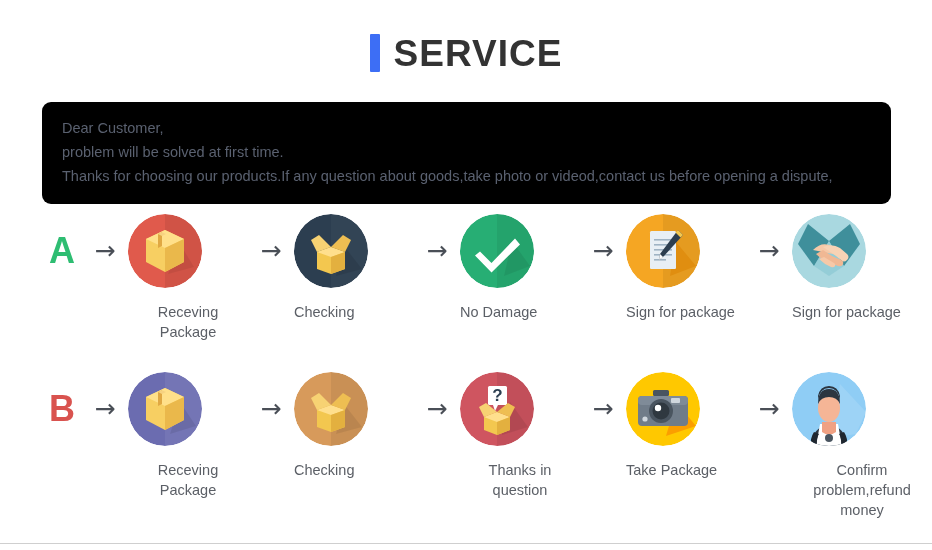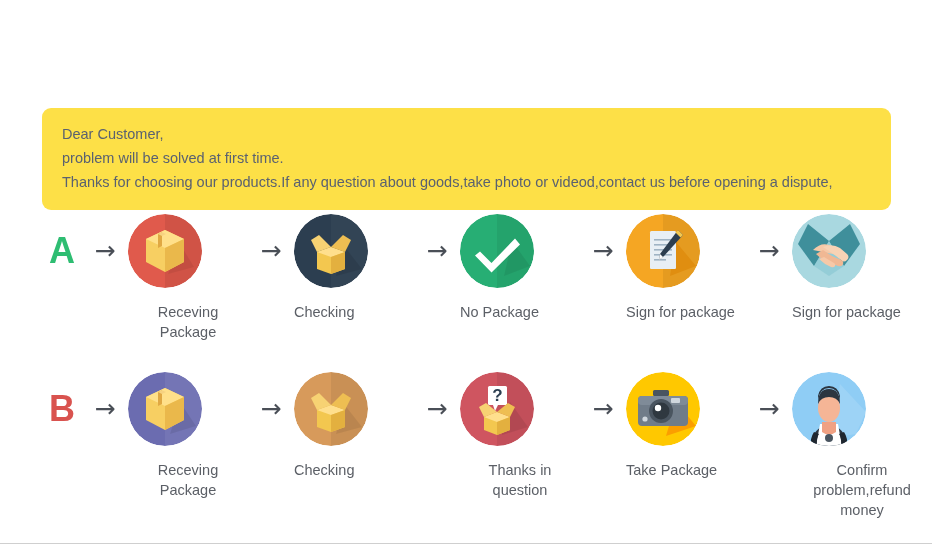--- a/index.html
+++ b/index.html
@@ -24,23 +24,23 @@
     background:#3d6ef5;
     flex:0 0 auto;
   }
   .title-text{
     font-size:37px;font-weight:bold;letter-spacing:1px;
     color:#333333;line-height:1;
   }
 
   
   .notice{
-    position:absolute;left:42px;top:108px;width:849px;
+    position:absolute;left:42px;top:102px;width:849px;
     box-sizing:border-box;
-    background:#fde047;
+    background:#000000;
     border-radius:9px;
     padding:14px 20px 16px 20px;
   }
   .notice p{
     margin:0;
     color:#5a6170;
     font-size:14.5px;
     line-height:24px;
   }
 
@@ -100,20 +100,24 @@
   .divider{
     position:absolute;left:0;right:0;top:543px;
     height:1px;background:#cfcfcf;
   }
 </style>
 </head>
 <body>
 
 <div class="page">
 
+  <div class="title-wrap">
+    <div class="title-bar"></div>
+    <div class="title-text">SERVICE</div>
+  </div>
 
   <div class="notice">
     <p>Dear Customer,</p>
     <p>problem will be solved at first time.</p>
     <p>Thanks for choosing our products.If any question about goods,take photo or videod,contact us before opening a dispute,</p>
   </div>
 
   <div class="row row-a">
 
     <div class="letter a">A</div>
@@ -157,21 +161,21 @@
 
     <div class="step">
       <div class="icon-circle">
         <svg viewBox="0 0 74 74">
           <circle cx="37" cy="37" r="37" fill="#27ae74"></circle>
           <path d="M37 0a37 37 0 0 1 37 37 37 37 0 0 1-37 37z" fill="#00000010"></path>
           <path d="M52 27 L70 52 L44 62 Z" fill="#00000012"></path>
           <path d="M20 37.5 L31.5 49 L55 24.5 L60 30.5 L31.5 58.5 L15 41.5 Z" fill="#ffffff"></path>
         </svg>
       </div>
-      <div class="step-label">No Package</div>
+      <div class="step-label">No Damage</div>
     </div>
 
     <div class="arrow">→</div>
 
     <div class="step">
       <div class="icon-circle">
         <svg viewBox="0 0 74 74">
           <circle cx="37" cy="37" r="37" fill="#f5a623"></circle>
           <path d="M37 0a37 37 0 0 1 37 37 37 37 0 0 1-37 37z" fill="#00000010"></path>
           <path d="M50 28 L70 52 L44 62 Z" fill="#e08e10"></path>

